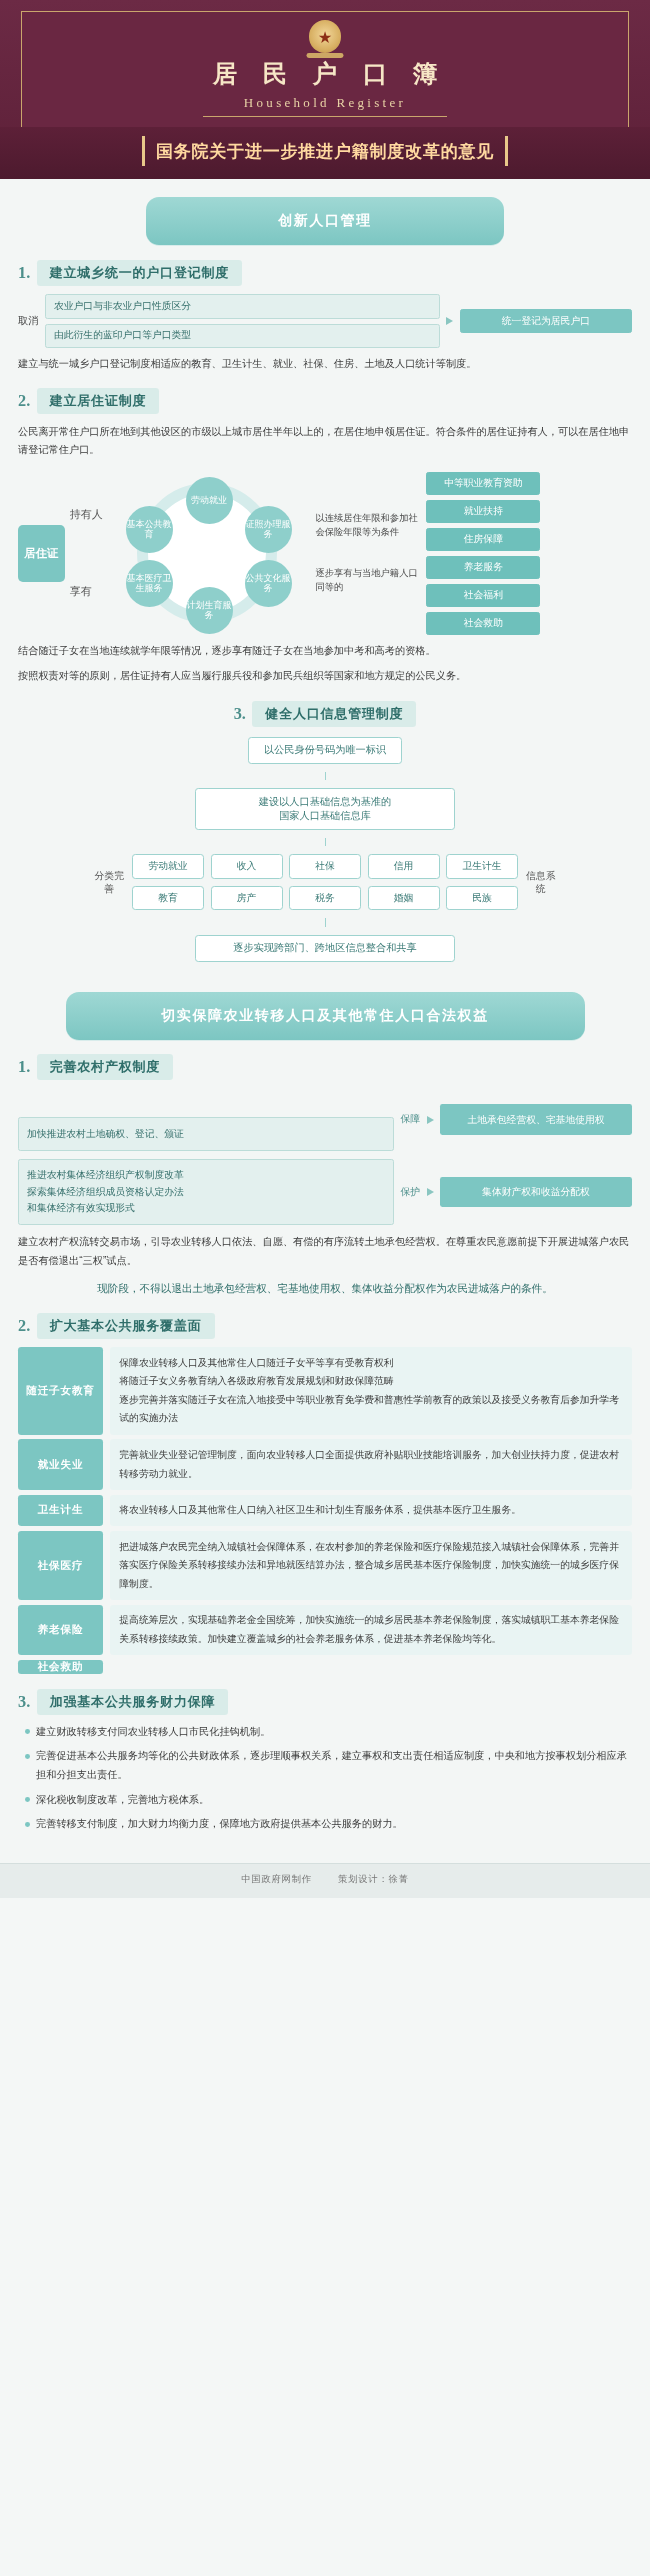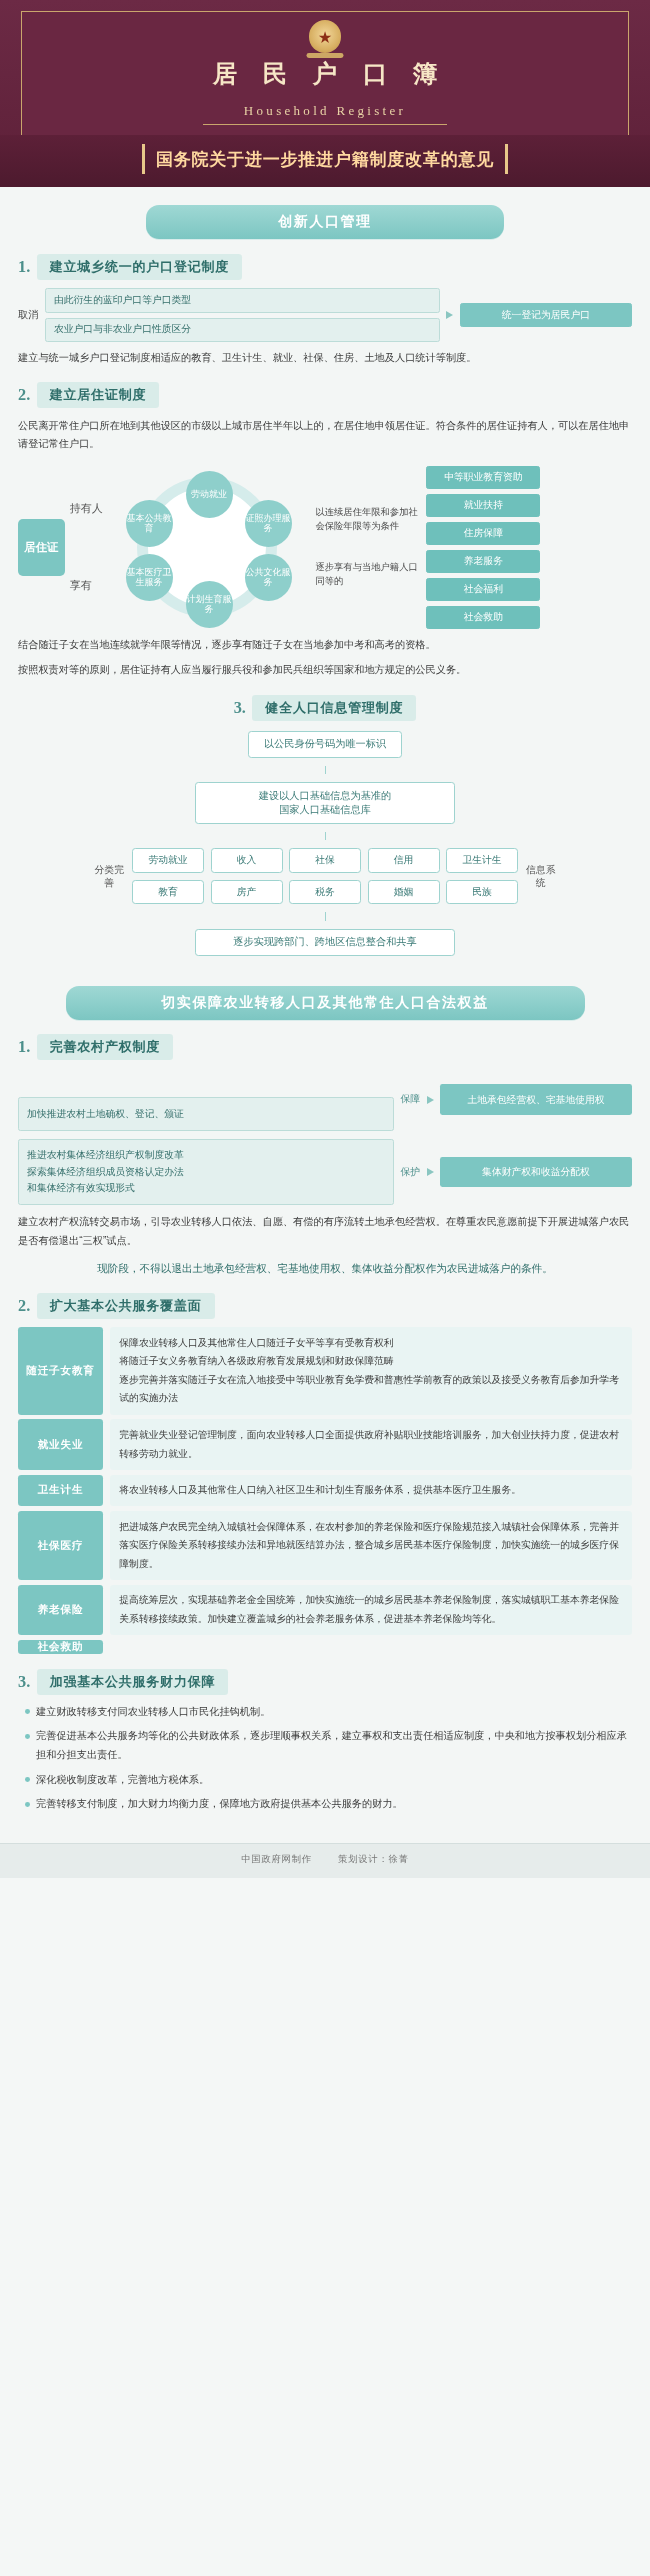--- a/index.html
+++ b/index.html
@@ -43,21 +43,21 @@
     width:37px;height:4.9px;background:#cda765;border-radius:2.4px;
   }
   .mast-cn{
     color:#f6e6c6;font-size:24.4px;letter-spacing:9.8px;font-weight:bold;
     font-family:"Liberation Serif","DejaVu Serif",serif;
     margin:1.6px 0 0 0;text-indent:9.8px;
   }
   .mast-en{
     color:#e9d3a6;font-size:13px;letter-spacing:3.3px;
     font-family:"Liberation Serif","DejaVu Serif",serif;
-    margin-top:13px;
+    margin-top:5px;
     text-align:center;
   }
   .mast-rule{
     width:244px;height:0.8px;background:#caa66d;margin:4.9px auto 0 auto;
   }
   .title-band{
     margin:0;
     background:linear-gradient(180deg,#5d2038 0%,#4d1a2e 100%);
     padding:9.8px 0 13px 0;
   }
@@ -71,21 +71,21 @@
   }
 
   
   .banner{
     margin:18px auto 13px auto;
     width:358px;
     background:linear-gradient(180deg,#9fd8d4 0%,#7cc6c2 100%);
     color:#ffffff;
     text-align:center;
     font-size:14px;font-weight:bold;letter-spacing:1.6px;
-    padding:8px 0;border-radius:13px;
+    padding:15px 0;border-radius:13px;
     box-shadow:0 0.8px 0 #cfe9e7;
   }
   .banner.wide{width:519px;}
 
   .content{padding:0 18px 8.1px 18px;}
 
   .subhead{
     display:flex;align-items:center;gap:6.5px;
     margin:14.6px 0 8.1px 0;
   }
@@ -238,22 +238,22 @@
   <div class="content">
 
     <div class="subhead">
       <span class="num">1.</span>
       <span class="txt">建立城乡统一的户口登记制度</span>
     </div>
 
     <div class="flow1">
       <span class="lbl">取消</span>
       <div class="stack">
+        <div class="pill">农业户口与非农业户口性质区分</div>
         <div class="pill">由此衍生的蓝印户口等户口类型</div>
-        <div class="pill">农业户口与非农业户口性质区分</div>
       </div>
       <div class="arrow-r"></div>
       <div class="pill solid" style="width:154px;">统一登记为居民户口</div>
     </div>
 
     <p class="para">建立与统一城乡户口登记制度相适应的教育、卫生计生、就业、社保、住房、土地及人口统计等制度。</p>
 
     <div class="subhead">
       <span class="num">2.</span>
       <span class="txt">建立居住证制度</span>

